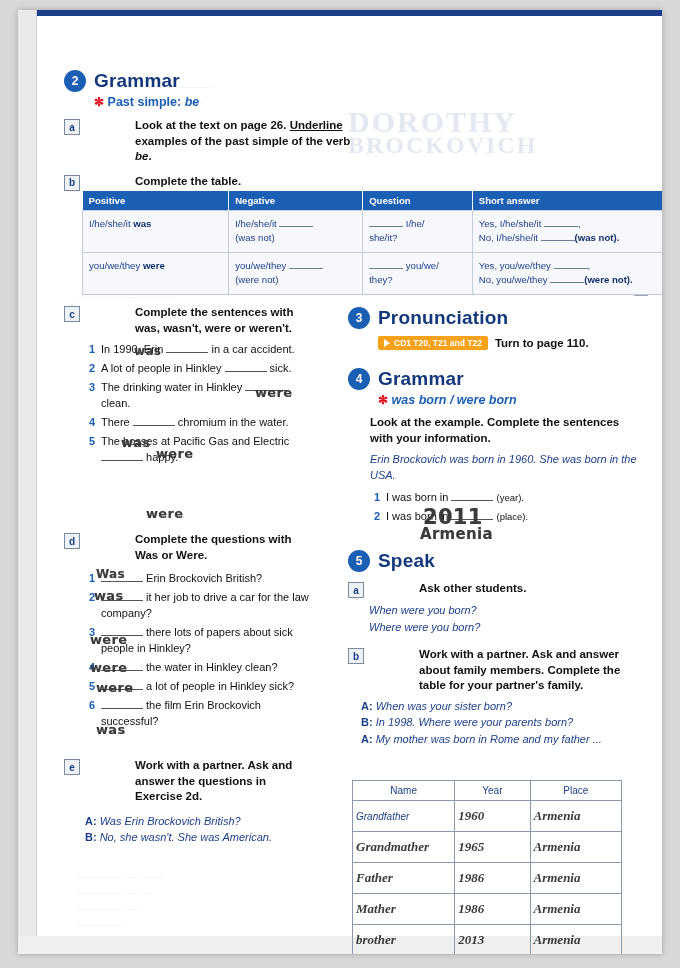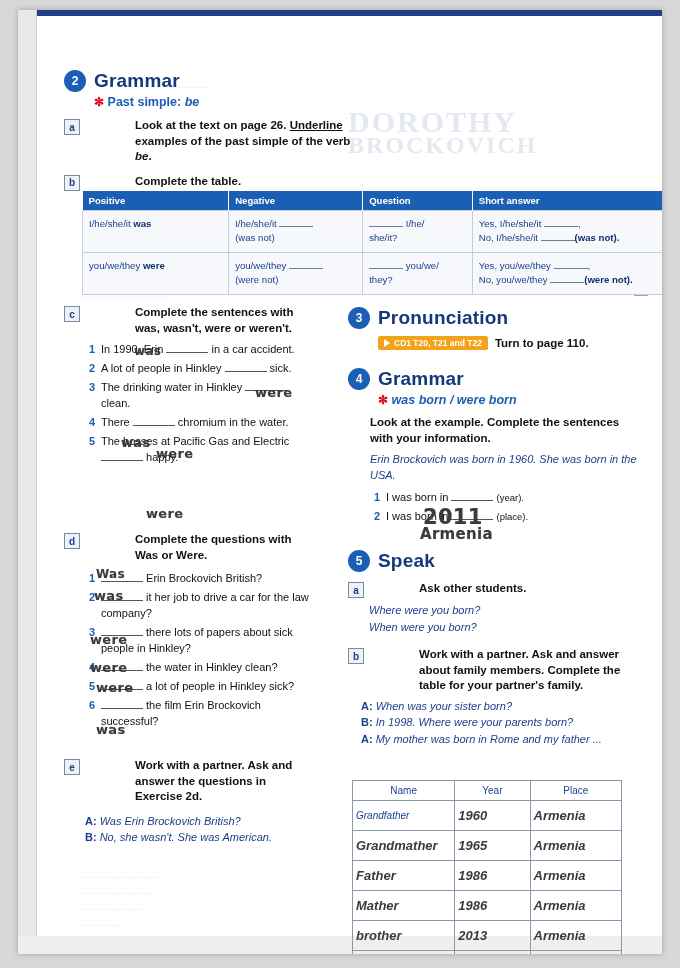--- a/index.html
+++ b/index.html
@@ -100,21 +100,21 @@
     border-collapse:collapse;margin-top:10px;width:100%;font-size:10px;
   }
   table.speak th{
     border:1px solid #8a98ae;background:#ffffff;color:#1b3f8b;font-weight:normal;
     text-align:center;padding:4px 8px;font-size:10px;
   }
   table.speak td{
     border:1px solid #8a98ae;padding:7px 3px;height:15px;color:#1b3f8b;font-style:italic;font-size:10px;
   }
   td.hwcell{font-style:normal;}
-  .hwcell span{font-family:Liberation Sans, sans-serif;font-weight:bold;color:#3b3b3b;font-size:13px;}
+  .hwcell span{font-family:Liberation Serif, serif;font-weight:bold;color:#3b3b3b;font-size:13px;}
 
   .sidenum{
     position:absolute;right:14px;top:272px;width:12px;height:12px;border:1px solid #9aa7bb;
     font-size:8px;color:#5d6b80;display:flex;align-items:center;justify-content:center;
   }
 </style>
 </head>
 <body>
 
 <div class="page">
@@ -321,22 +321,22 @@
     <div class="sec-head">
       <div class="num-circle">5</div>
       <div class="sec-title">Speak</div>
     </div>
 
     <div class="item">
       <div class="letter-box">a</div>
       <div class="item-text">Ask other students.</div>
     </div>
     <div class="dialog" style="margin-left:21px;">
+      <div>When were you born?</div>
       <div>Where were you born?</div>
-      <div>When were you born?</div>
     </div>
 
     <div class="item" style="margin-top:12px;">
       <div class="letter-box">b</div>
       <div class="item-text">Work with a partner. Ask and answer about family members. Complete the table for your partner's family.</div>
     </div>
     <div class="dialog" style="margin-left:13px;">
       <div><b>A:</b> <span>When was your sister born?</span></div>
       <div><b>B:</b> <span>In 1998. Where were your parents born?</span></div>
       <div><b>A:</b> <span>My mother was born in Rome and my father ...</span></div>

